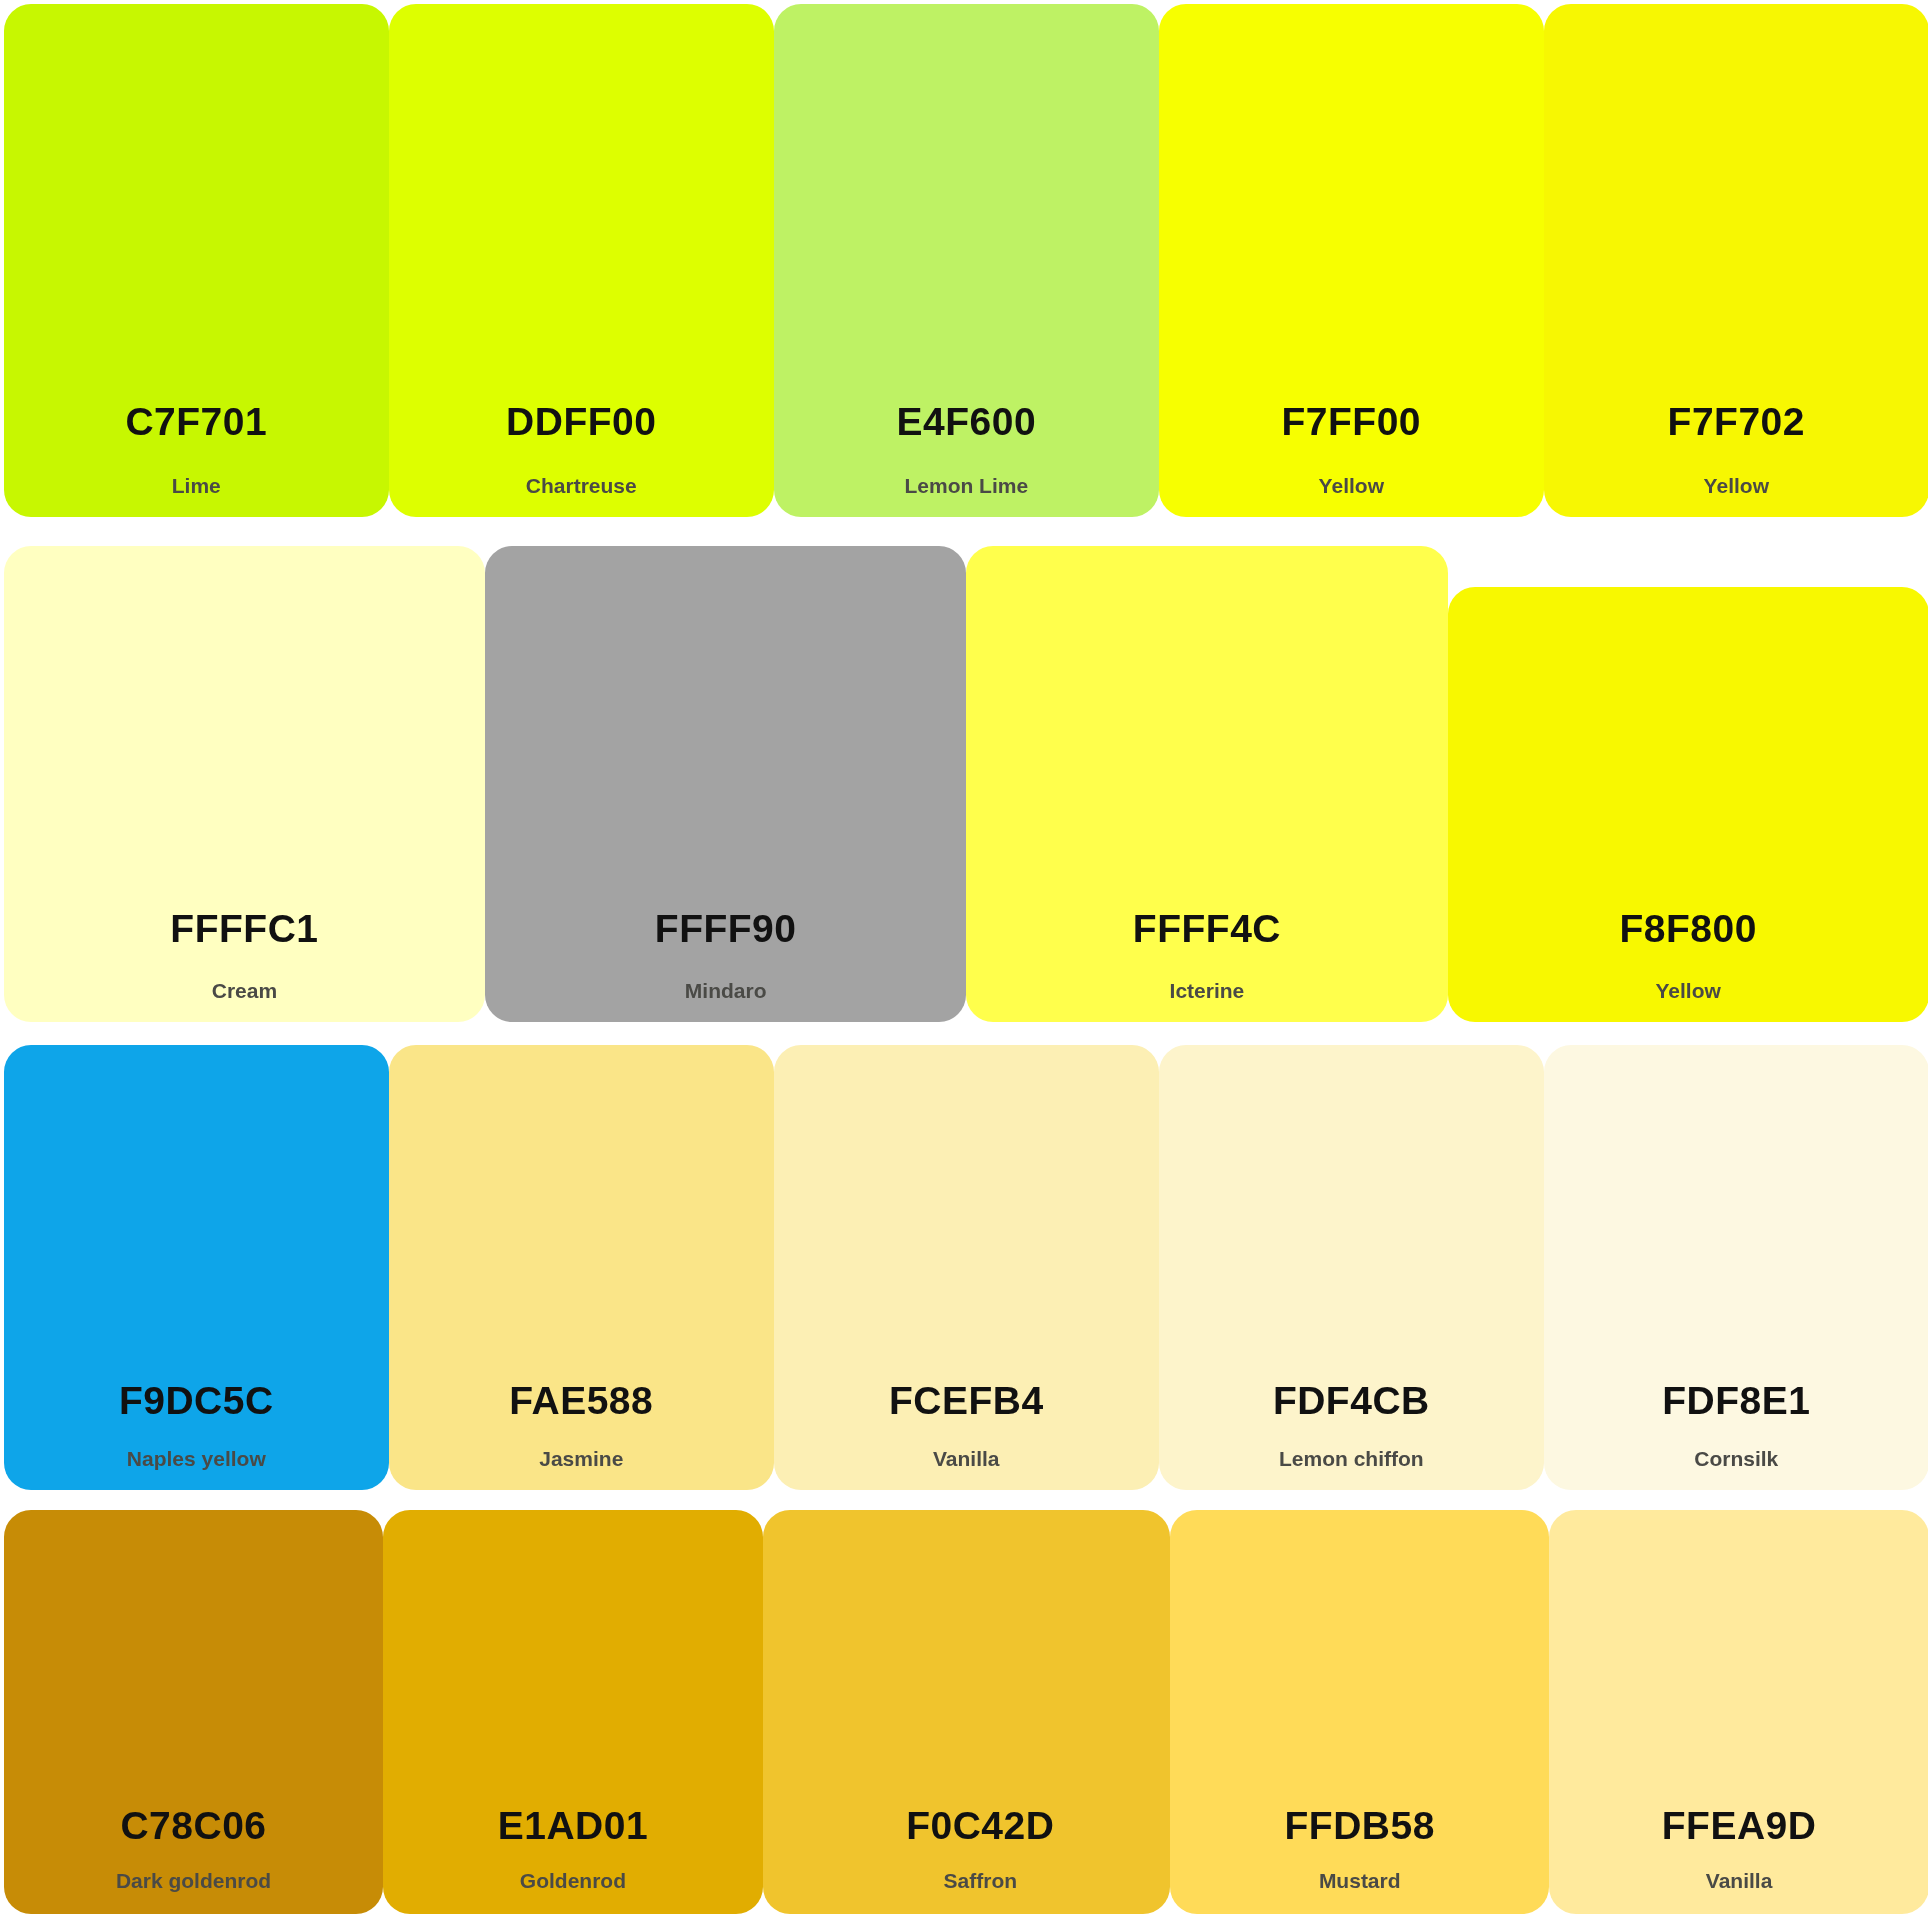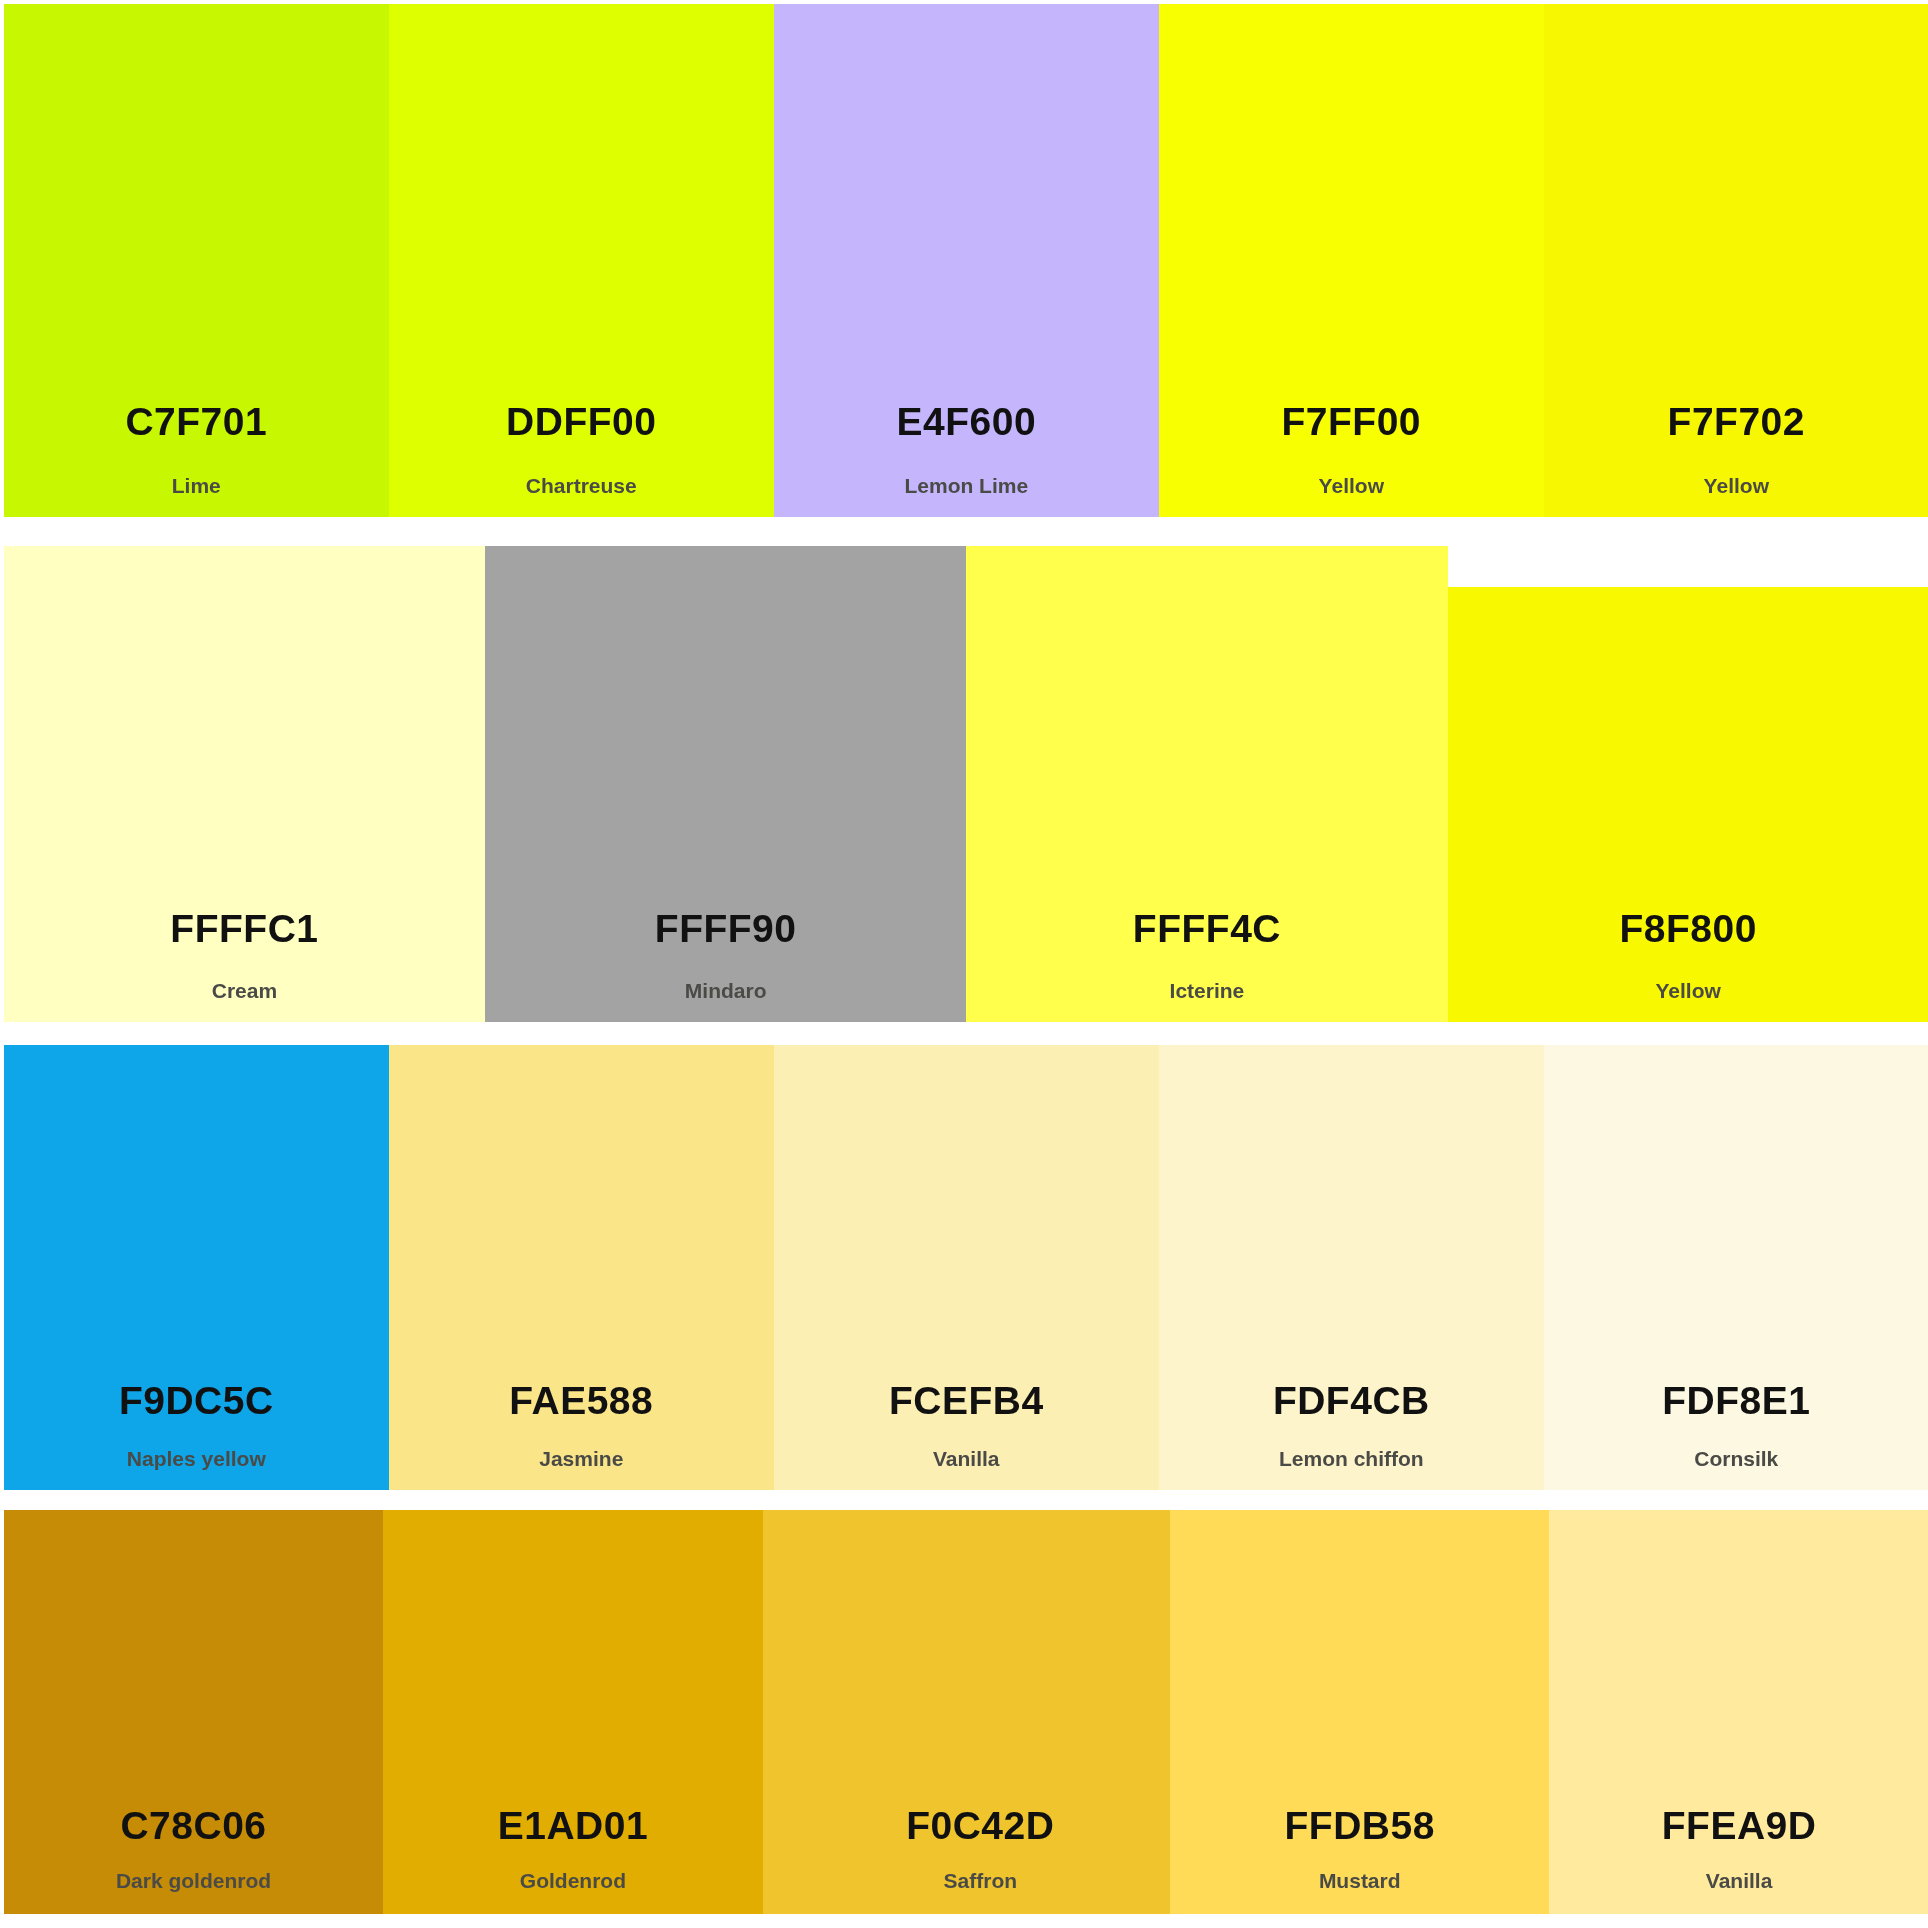--- a/index.html
+++ b/index.html
@@ -40,20 +40,21 @@
 
   .swatch {
     flex: 1 1 0;
     position: relative;
     display: flex;
     flex-direction: column;
     align-items: center;
     justify-content: flex-end;
     box-sizing: border-box;
     overflow: hidden;
+    border-radius: 27px;
   }
 
   .swatch-hex {
     font-size: 39px;
     font-weight: bold;
     letter-spacing: 0.5px;
     color: #111111;
     line-height: 1;
     text-align: center;
     white-space: nowrap;
@@ -87,21 +88,21 @@
 <div id="palette-page">
     <div class="palette-row row-0">
       <div class="swatch" style="background: rgb(199, 247, 1);">
         <div class="swatch-hex">C7F701</div>
         <div class="swatch-name">Lime</div>
       </div>
       <div class="swatch" style="background: rgb(221, 255, 0);">
         <div class="swatch-hex">DDFF00</div>
         <div class="swatch-name">Chartreuse</div>
       </div>
-      <div class="swatch" style="background: #c4b5fd;">
+      <div class="swatch" style="background: #bef264;">
         <div class="swatch-hex">E4F600</div>
         <div class="swatch-name">Lemon Lime</div>
       </div>
       <div class="swatch" style="background: rgb(247, 255, 0);">
         <div class="swatch-hex">F7FF00</div>
         <div class="swatch-name">Yellow</div>
       </div>
       <div class="swatch" style="background: rgb(247, 247, 2);">
         <div class="swatch-hex">F7F702</div>
         <div class="swatch-name">Yellow</div>

